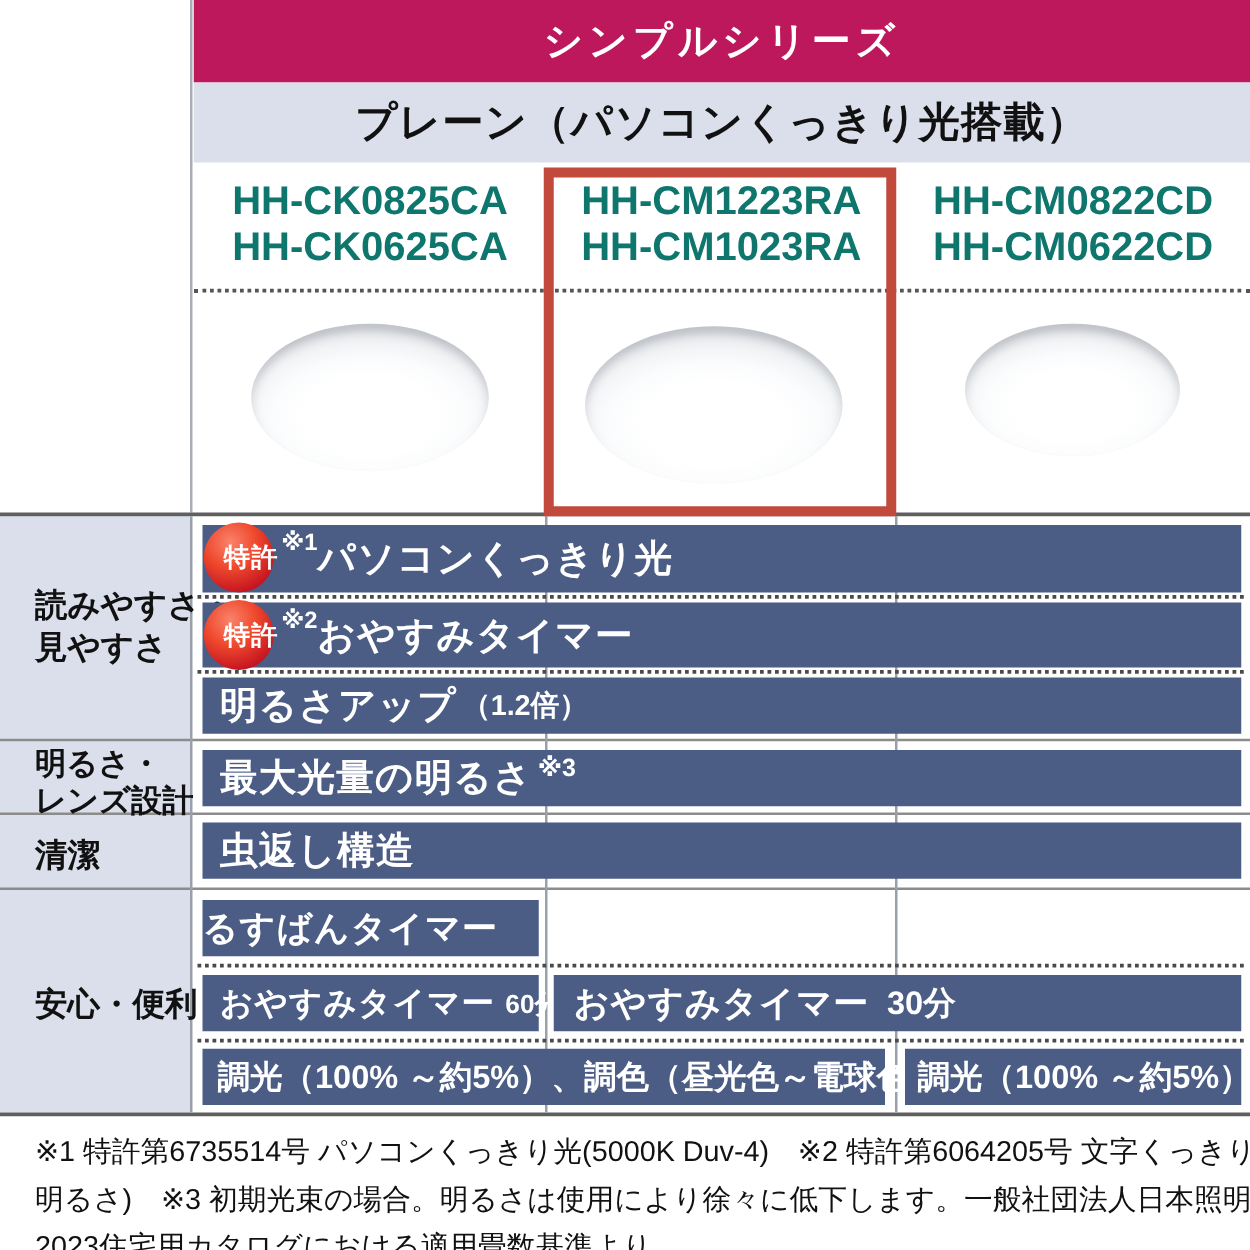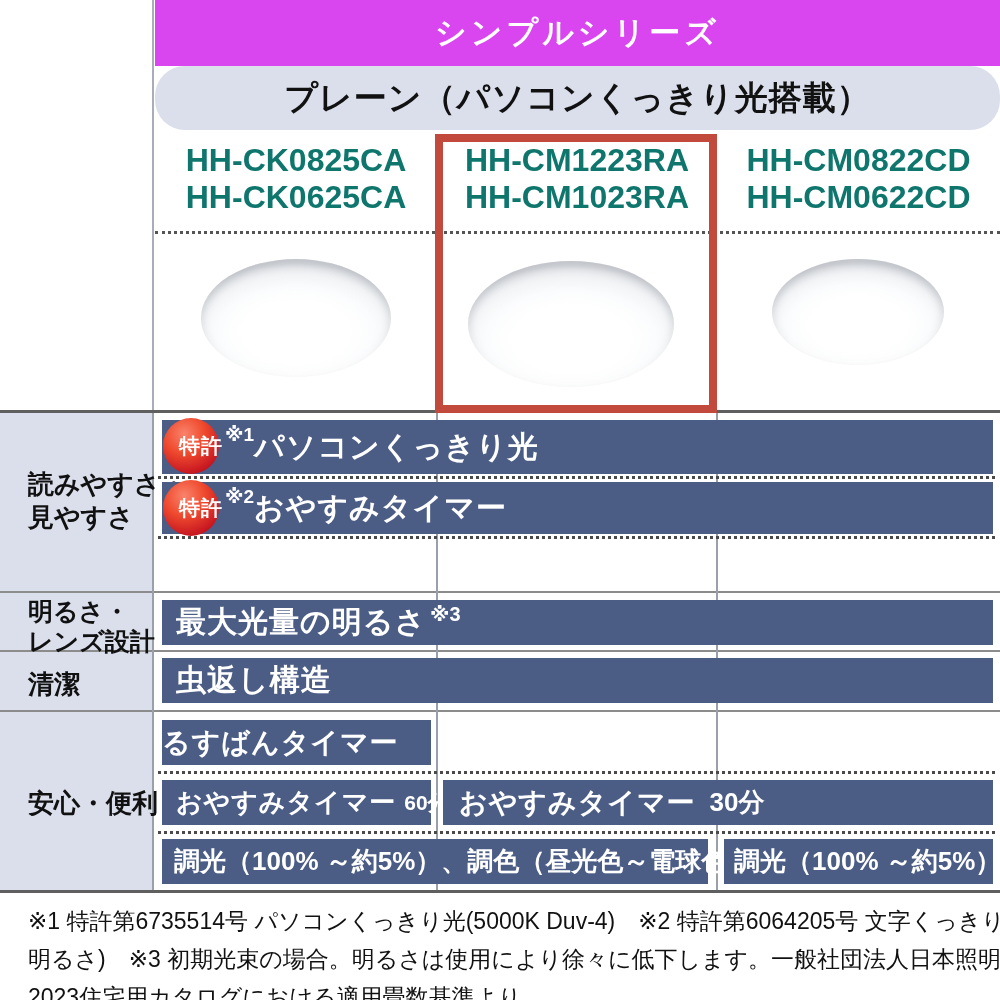--- a/index.html
+++ b/index.html
@@ -2,24 +2,24 @@
 <html><head>
 <meta charset="utf-8">
 <style>
   * { margin:0; padding:0; box-sizing:border-box; }
   html,body { background:#ffffff; }
   body { font-family:"Liberation Sans","DejaVu Sans",sans-serif; }
   #stage { position:relative; width:1000px; height:1000px; background:#ffffff; overflow:hidden; }
 
   
   .series-header { position:absolute; left:155px; top:0; width:845px; height:66px;
-    background:#d946ef; display:flex; align-items:center; justify-content:center; }
+    background:#be185d; display:flex; align-items:center; justify-content:center; }
   .series-header span { color:#ffffff; font-size:31px; font-weight:bold; letter-spacing:4px; }
   .sub-header { position:absolute; left:155px; top:66px; width:845px; height:64px;
-    background:#DBDFEB; display:flex; align-items:center; justify-content:center;border-radius:30px; }
+    background:#DBDFEB; display:flex; align-items:center; justify-content:center; }
   .sub-header span { color:#111111; font-size:33px; font-weight:bold; letter-spacing:1px; }
   .table-left-edge { position:absolute; left:152px; top:0; width:2px; height:410px; background:#A9ADB8; }
 
   
   .model-cell { position:absolute; top:142px; text-align:center; color:#0f766e;
     font-size:32px; font-weight:bold; line-height:37px; letter-spacing:0px; }
   .model-cell div { white-space:nowrap; }
   #model-cell-1 { left:155px; width:282px; }
   #model-cell-2 { left:437px; width:280px; }
   #model-cell-3 { left:717px; width:283px; }
@@ -167,20 +167,24 @@
 
   <div id="bar-a2" class="bar">
     <div class="patent-badge">
       <span>特許</span>
     </div>
     <span class="badge-note">※2</span>
     <span class="txt badge-offset">おやすみタイマー</span>
   </div>
   <div id="fdot-2" class="feat-dotted"></div>
 
+  <div id="bar-a3" class="bar">
+    <span class="txt">明るさアップ</span>
+    <span class="sub">（1.2倍）</span>
+  </div>
 
   <div id="bar-b" class="bar">
     <span class="txt">最大光量の明るさ</span>
     <span class="sup-note">※3</span>
   </div>
 
   <div id="bar-c" class="bar">
     <span class="txt">虫返し構造</span>
   </div>
 

